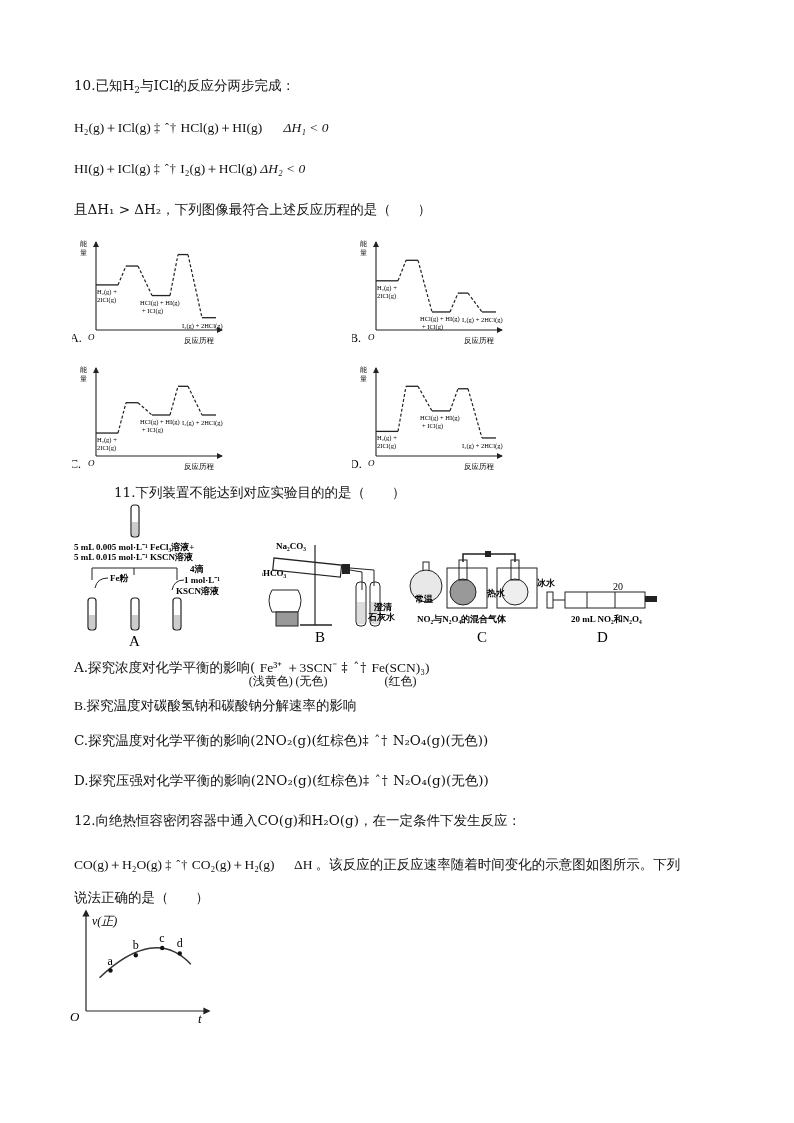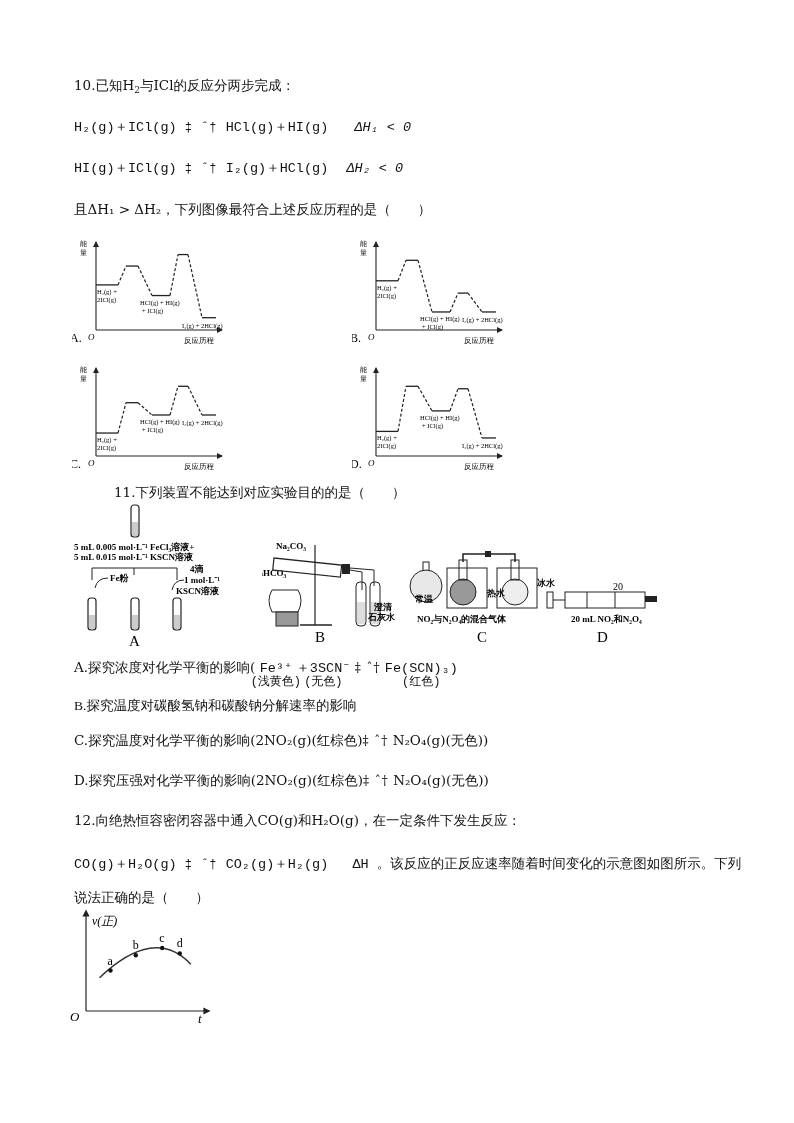--- a/index.html
+++ b/index.html
@@ -1,21 +1,21 @@
 <!DOCTYPE html>
 <html><head>
 <meta charset="utf-8">
 <style>
   html, body { margin: 0; padding: 0; background: #ffffff; }
   body { width: 794px; height: 1123px; position: relative; overflow: hidden;
          font-family: "DejaVu Serif", "Liberation Serif", serif; color: #111; }
   .line { position: absolute; left: 74px; font-size: 13.5px; white-space: nowrap; line-height: 25px; }
   .sub { font-size: 9px; vertical-align: -3px; }
   .it { font-style: italic; }
-  .eq { font-family: Liberation Mono, monospace; }
+  .eq { font-family: Liberation Serif, serif; }
   .arrow { font-size: 12px; letter-spacing: 1px; }
   svg text { font-family: "Liberation Serif", serif; }
   .panel { position: absolute; }
   .under { display: inline-block; text-align: center; position: relative; }
   .under .note { position: absolute; left: 50%; transform: translateX(-50%); top: 14px; font-size: 12px; white-space: nowrap; }
 </style>
 </head>
 <body>
 
 <div class="line" style="top:73px;">
@@ -26,21 +26,21 @@
   <span>H₂(g)＋ICl(g)</span>
   <span class="arrow">‡ ˆ†</span>
   <span>HCl(g)＋HI(g)</span>
   <span style="margin-left:18px;" class="it">ΔH₁ &lt; 0</span>
 </div>
 
 <div class="line eq" style="top:156px;">
   <span>HI(g)＋ICl(g)</span>
   <span class="arrow">‡ ˆ†</span>
   <span>I₂(g)＋HCl(g)</span>
-  <span style="margin-left:10px;" class="it">ΔH₂ &lt; 0</span>
+  <span style="margin-left:0;" class="it">ΔH₂ &lt; 0</span>
 </div>
 
 <div class="line" style="top:197px;">且ΔH₁ &gt; ΔH₂，下列图像最符合上述反应历程的是（　　）</div>
 
 <div id="diagrams">
     <svg class="panel" width="160" height="115" style="left: 72px; top: 232px;">
       <line x1="24" y1="98" x2="24" y2="10" stroke="#222" stroke-width="1.1"></line>
       <path d="M21,15 L24,9 L27,15Z" fill="#222"></path>
       <line x1="24" y1="98" x2="150" y2="98" stroke="#222" stroke-width="1.1"></line>
       <path d="M145,95 L151,98 L145,101Z" fill="#222"></path>

